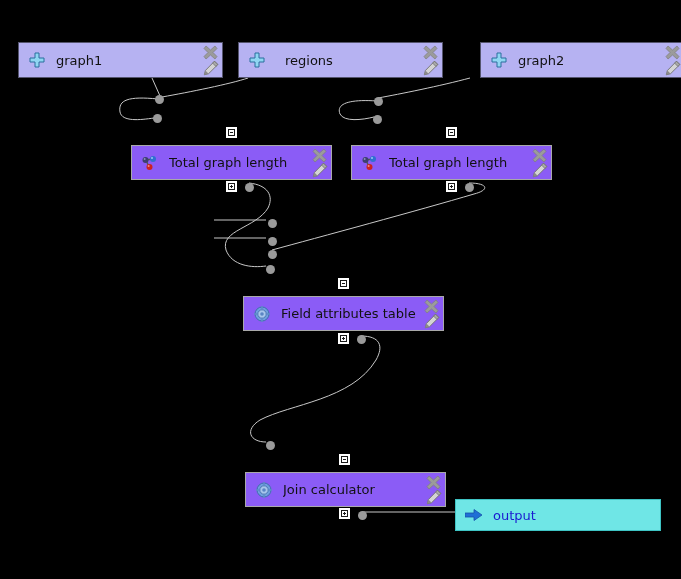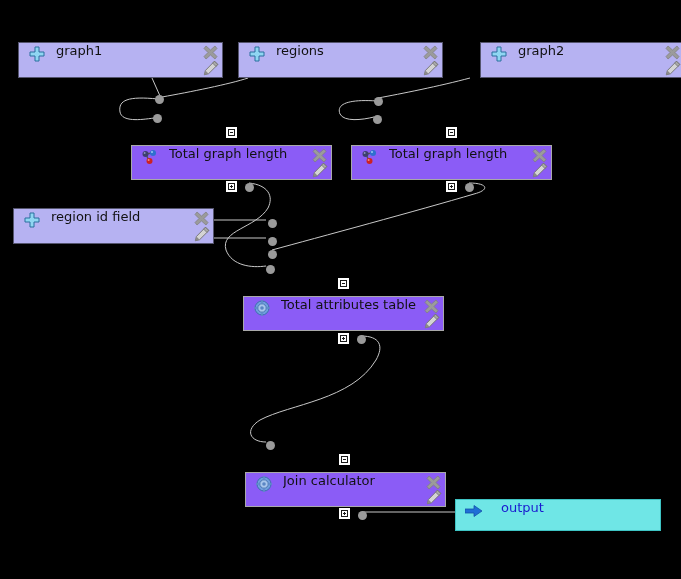--- a/index.html
+++ b/index.html
@@ -23,21 +23,21 @@
     width: 681px;
     height: 579px;
     pointer-events: none;
   }
 
   
   .node {
     position: absolute;
     box-sizing: border-box;
     display: flex;
-    align-items: flex-start;
+    align-items: center;
     border: 1px solid #6b6b8a;
   }
   .node.param {
     background: #b6b2f2;
     border: 1px solid #55556e;
   }
   .node.algo {
     background: #8b5cf6;
     border: 1px solid #a9a9a9;
   }
@@ -166,21 +166,21 @@
         <span class="act-close"><svg width="15" height="15" viewBox="0 0 15 15">
             <path d="M3 1 L7.5 5 L12 1 L14 3.5 L10 7.5 L14 11.5 L12 14 L7.5 10 L3 14 L1 11.5 L5 7.5 L1 3.5 Z" fill="#9b9b9b" stroke="#7d7d7d" stroke-width="0.7"></path>
           </svg></span>
         <span class="act-edit"><svg width="16" height="16" viewBox="0 0 16 16">
             <path d="M11.5 1.2 L14.8 4.5 L5.6 13.7 L1.3 14.8 L2.4 10.5 Z" fill="#d4d4d4" stroke="#6f6f6f" stroke-width="0.9"></path>
             <path d="M11.5 1.2 L14.8 4.5 L12.9 6.4 L9.6 3.1 Z" fill="#a9a9a9" stroke="#6f6f6f" stroke-width="0.8"></path>
             <path d="M2.4 10.5 L5.6 13.7 L1.3 14.8 Z" fill="#8a8a8a"></path>
           </svg></span>
       </span>
     </div>
-    <div class="node param" style="left: 238px; top: 42px; width: 205px; height: 36px;">
+    <div class="node param" style="left: 238px; top: 42px; width: 205px; height: 36px; gap: 9px;">
       <span class="node-icon">
         <svg width="16" height="16" viewBox="0 0 16 16">
           <path d="M6 1 H10 V6 H15 V10 H10 V15 H6 V10 H1 V6 H6 Z" fill="#8fd6f2" stroke="#2a6f9e" stroke-width="1"></path>
         </svg>
       </span>
       <span class="node-label">regions</span>
       <span class="node-actions">
         <span class="act-close"><svg width="15" height="15" viewBox="0 0 15 15">
             <path d="M3 1 L7.5 5 L12 1 L14 3.5 L10 7.5 L14 11.5 L12 14 L7.5 10 L3 14 L1 11.5 L5 7.5 L1 3.5 Z" fill="#9b9b9b" stroke="#7d7d7d" stroke-width="0.7"></path>
           </svg></span>
@@ -252,53 +252,35 @@
         <span class="act-close"><svg width="15" height="15" viewBox="0 0 15 15">
             <path d="M3 1 L7.5 5 L12 1 L14 3.5 L10 7.5 L14 11.5 L12 14 L7.5 10 L3 14 L1 11.5 L5 7.5 L1 3.5 Z" fill="#9b9b9b" stroke="#7d7d7d" stroke-width="0.7"></path>
           </svg></span>
         <span class="act-edit"><svg width="16" height="16" viewBox="0 0 16 16">
             <path d="M11.5 1.2 L14.8 4.5 L5.6 13.7 L1.3 14.8 L2.4 10.5 Z" fill="#d4d4d4" stroke="#6f6f6f" stroke-width="0.9"></path>
             <path d="M11.5 1.2 L14.8 4.5 L12.9 6.4 L9.6 3.1 Z" fill="#a9a9a9" stroke="#6f6f6f" stroke-width="0.8"></path>
             <path d="M2.4 10.5 L5.6 13.7 L1.3 14.8 Z" fill="#8a8a8a"></path>
           </svg></span>
       </span>
     </div>
-    <div class="node param" style="left: 13px; top: 208px; width: 201px; height: 36px;">
-      <span class="node-icon">
-        <svg width="16" height="16" viewBox="0 0 16 16">
-          <path d="M6 1 H10 V6 H15 V10 H10 V15 H6 V10 H1 V6 H6 Z" fill="#8fd6f2" stroke="#2a6f9e" stroke-width="1"></path>
-        </svg>
-      </span>
-      <span class="node-label">region id field</span>
-      <span class="node-actions">
-        <span class="act-close"><svg width="15" height="15" viewBox="0 0 15 15">
-            <path d="M3 1 L7.5 5 L12 1 L14 3.5 L10 7.5 L14 11.5 L12 14 L7.5 10 L3 14 L1 11.5 L5 7.5 L1 3.5 Z" fill="#9b9b9b" stroke="#7d7d7d" stroke-width="0.7"></path>
-          </svg></span>
-        <span class="act-edit"><svg width="16" height="16" viewBox="0 0 16 16">
-            <path d="M11.5 1.2 L14.8 4.5 L5.6 13.7 L1.3 14.8 L2.4 10.5 Z" fill="#d4d4d4" stroke="#6f6f6f" stroke-width="0.9"></path>
-            <path d="M11.5 1.2 L14.8 4.5 L12.9 6.4 L9.6 3.1 Z" fill="#a9a9a9" stroke="#6f6f6f" stroke-width="0.8"></path>
-            <path d="M2.4 10.5 L5.6 13.7 L1.3 14.8 Z" fill="#8a8a8a"></path>
-          </svg></span>
-      </span>
-    </div>
     <div class="node algo" style="left: 243px; top: 296px; width: 201px; height: 35px;">
       <span class="node-icon">
         <svg width="16" height="16" viewBox="0 0 16 16">
           <circle cx="8" cy="8" r="7" fill="#6f9ede" stroke="#3f6fae" stroke-width="1"></circle>
           <circle cx="8" cy="8" r="4.2" fill="#a8c6ec" stroke="#4d79b5" stroke-width="1"></circle>
           <circle cx="8" cy="8" r="1.8" fill="#5b86c4"></circle>
           <g fill="#5f8cc9">
             <rect x="7.2" y="0" width="1.6" height="3"></rect>
             <rect x="7.2" y="13" width="1.6" height="3"></rect>
             <rect x="0" y="7.2" width="3" height="1.6"></rect>
             <rect x="13" y="7.2" width="3" height="1.6"></rect>
           </g>
         </svg>
       </span>
-      <span class="node-label">Total attributes table</span>
+      <span class="node-label">Field attributes table</span>
       <span class="node-actions">
         <span class="act-close"><svg width="15" height="15" viewBox="0 0 15 15">
             <path d="M3 1 L7.5 5 L12 1 L14 3.5 L10 7.5 L14 11.5 L12 14 L7.5 10 L3 14 L1 11.5 L5 7.5 L1 3.5 Z" fill="#9b9b9b" stroke="#7d7d7d" stroke-width="0.7"></path>
           </svg></span>
         <span class="act-edit"><svg width="16" height="16" viewBox="0 0 16 16">
             <path d="M11.5 1.2 L14.8 4.5 L5.6 13.7 L1.3 14.8 L2.4 10.5 Z" fill="#d4d4d4" stroke="#6f6f6f" stroke-width="0.9"></path>
             <path d="M11.5 1.2 L14.8 4.5 L12.9 6.4 L9.6 3.1 Z" fill="#a9a9a9" stroke="#6f6f6f" stroke-width="0.8"></path>
             <path d="M2.4 10.5 L5.6 13.7 L1.3 14.8 Z" fill="#8a8a8a"></path>
           </svg></span>
       </span>
@@ -322,21 +304,21 @@
         <span class="act-close"><svg width="15" height="15" viewBox="0 0 15 15">
             <path d="M3 1 L7.5 5 L12 1 L14 3.5 L10 7.5 L14 11.5 L12 14 L7.5 10 L3 14 L1 11.5 L5 7.5 L1 3.5 Z" fill="#9b9b9b" stroke="#7d7d7d" stroke-width="0.7"></path>
           </svg></span>
         <span class="act-edit"><svg width="16" height="16" viewBox="0 0 16 16">
             <path d="M11.5 1.2 L14.8 4.5 L5.6 13.7 L1.3 14.8 L2.4 10.5 Z" fill="#d4d4d4" stroke="#6f6f6f" stroke-width="0.9"></path>
             <path d="M11.5 1.2 L14.8 4.5 L12.9 6.4 L9.6 3.1 Z" fill="#a9a9a9" stroke="#6f6f6f" stroke-width="0.8"></path>
             <path d="M2.4 10.5 L5.6 13.7 L1.3 14.8 Z" fill="#8a8a8a"></path>
           </svg></span>
       </span>
     </div>
-    <div class="node out" style="left: 455px; top: 499px; width: 206px; height: 32px; gap: 8px;">
+    <div class="node out" style="left: 455px; top: 499px; width: 206px; height: 32px;">
       <span class="node-icon">
         <svg width="18" height="14" viewBox="0 0 18 14">
           <path d="M0 5 H9 V1.5 L17 7 L9 12.5 V9 H0 Z" fill="#1f6fd6" stroke="#1552a8" stroke-width="0.8"></path>
         </svg>
       </span>
       <span class="node-label">output</span>
     </div>
     <div class="toggle" style="left: 225px; top: 126px;">
       <span class="bar"></span>
     </div>

